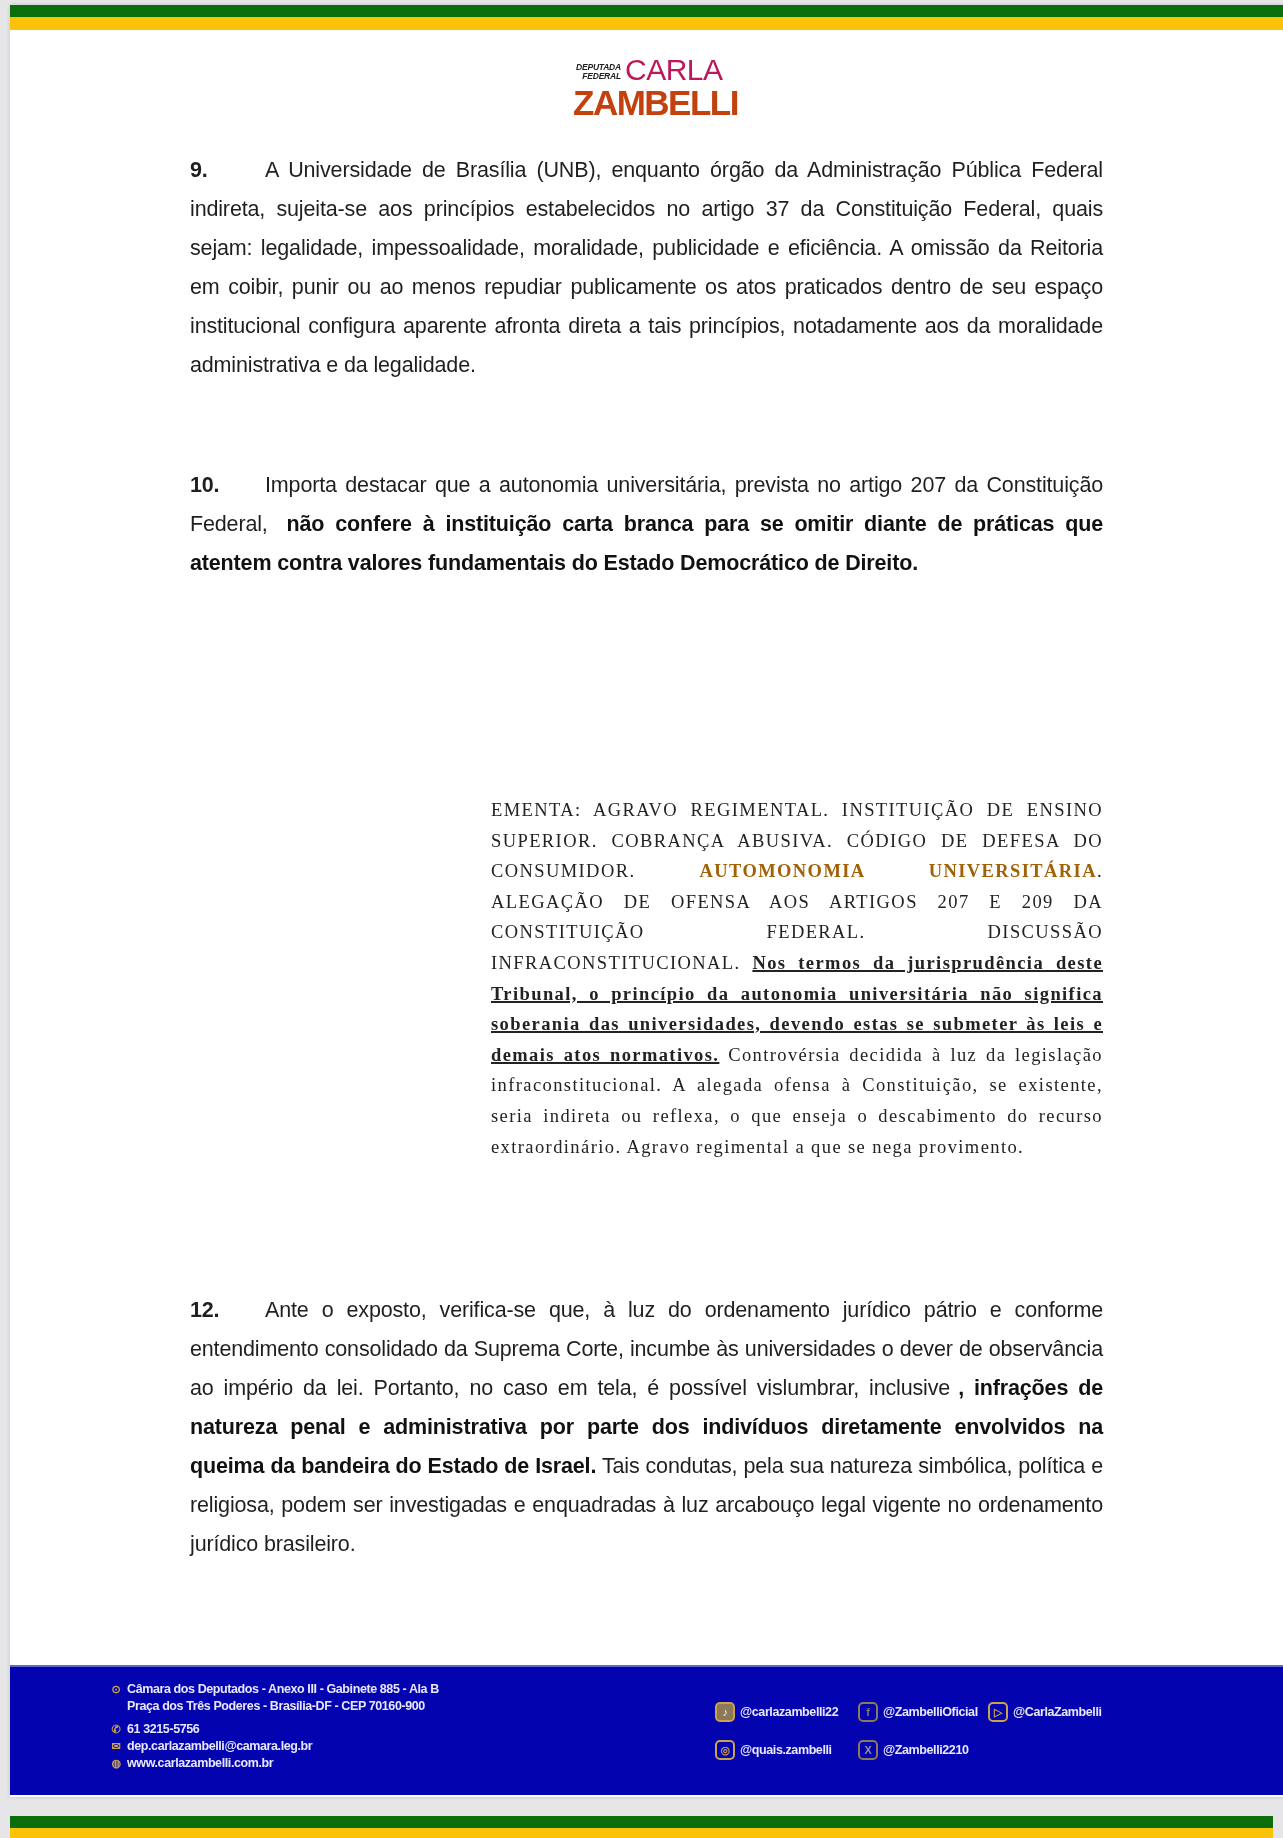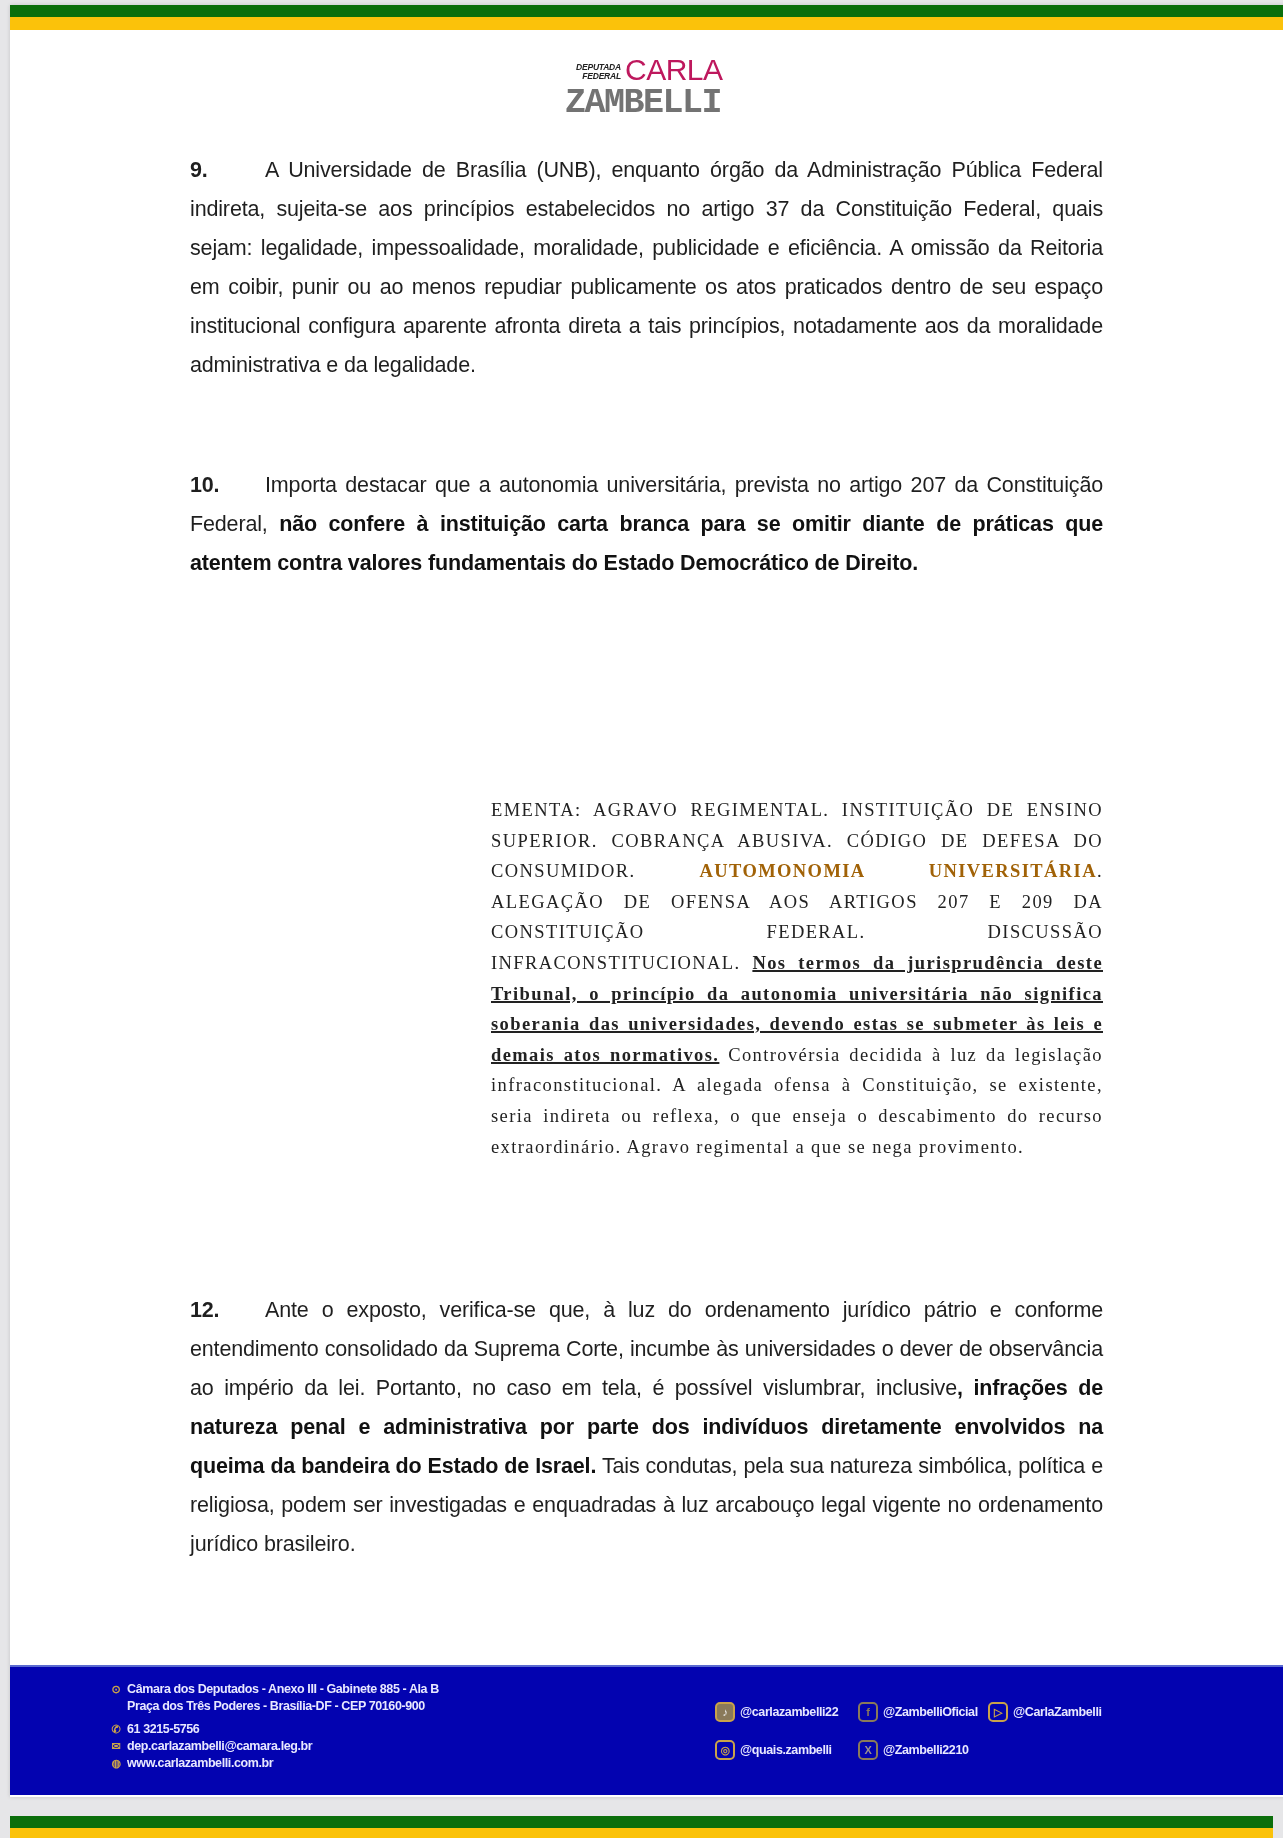--- a/index.html
+++ b/index.html
@@ -13,24 +13,24 @@
     padding-left:24px;
   }
   .bar-green { position:absolute; left:0; width:100%; height:12px; background:#0b6e0b; }
   .bar-yellow { position:absolute; left:0; width:100%; height:13px; background:#fbc20a; }
   .top-green { top:0; }
   .top-yellow { top:12px; }
 
   .logo { position:absolute; left:545px; top:52px; width:190px; height:64px; }
   .logo .dep { position:absolute; left:20px; top:6px; font-size:8.5px; font-weight:bold; font-style:italic; line-height:9px; text-align:right; width:46px; color:#222; letter-spacing:-0.2px; }
   .logo .carla { position:absolute; left:70px; top:-2px; font-size:30px; line-height:30px; color:#be185d; letter-spacing:-0.5px; }
-  .logo .zamb { position:absolute; left:10px; top:28px; font-size:35px; line-height:36px; font-weight:900; color:#737373; letter-spacing:-1.5px; font-family:Liberation Mono, monospace; font-stretch:condensed; }
+  .logo .zamb { position:absolute; left:18px; top:28px; font-size:35px; line-height:36px; font-weight:900; color:#c2410c; letter-spacing:-1.5px; font-family:Liberation Sans, sans-serif; font-stretch:condensed; }
   .para { position:absolute; left:180px; width:913px; font-size:21.5px; line-height:39px; text-align:justify; font-family:"Liberation Sans", sans-serif; color:#1f1f1f; letter-spacing:-0.15px; }
   .para .num { font-weight:bold; display:inline-block; width:75px; }
-  .para b { font-weight:bold; color:#111; }
+  .para b { font-weight:bold; color:#111;margin-left:8px; }
 
   .quote { position:absolute; left:481px; width:612px; font-family:"Liberation Serif", serif; font-size:18.5px; line-height:30.6px; text-align:justify; letter-spacing:1.4px; color:#222; }
   .quote b { font-weight:bold; color:#a16207; }
   .quote u { text-decoration-thickness:2px; font-weight:bold; }
 
   .footer { position:absolute; left:0; top:1660px; width:100%; height:128px; background:#0303b0; border-top:2px solid #5a6ad0; }
   .f-left { position:absolute; left:100px; top:14px; color:#e8e8ff; font-size:12.5px; font-weight:bold; letter-spacing:-0.4px; line-height:17px; }
   .f-left .row { display:flex; align-items:center; gap:5px; }
   .f-left .ico { display:inline-block; width:12px; text-align:center; color:#c9a24a; font-size:11px; }
   .f-left .indent { padding-left:17px; }

